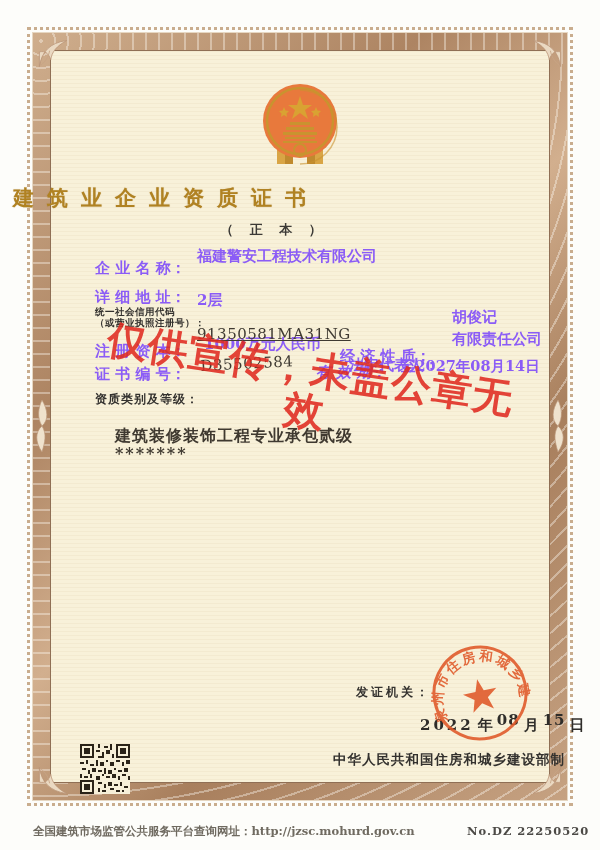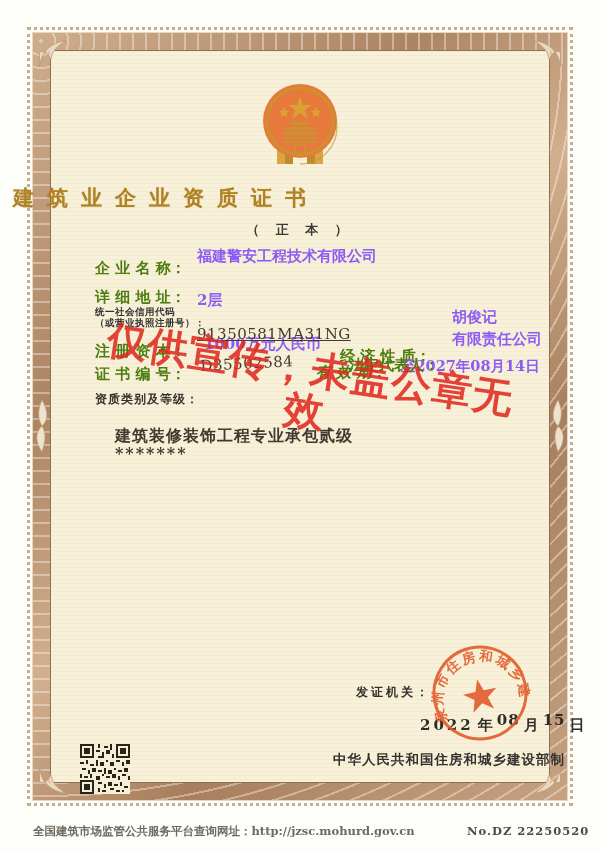--- a/index.html
+++ b/index.html
@@ -26,22 +26,22 @@
   .c-tl{left:36px;top:36px;}
   .c-tr{right:36px;top:36px;transform:scaleX(-1);}
   .c-bl{left:36px;bottom:52px;transform:scaleY(-1);}
   .c-br{right:36px;bottom:52px;transform:scale(-1,-1);}
   .mid-orn{position:absolute;width:22px;height:56px;}
   .m-l{left:31px;top:398px;}
   .m-r{right:31px;top:398px;transform:scaleX(-1);}
   .abs{position:absolute;}
   .title{left:0;top:184px;width:552px;text-align:left;font-size:21px;font-weight:bold;
     color:#b08222;letter-spacing:13px;text-indent:13px;text-shadow:0 0 1px rgba(150,100,20,.4);}
-  .subtitle{left:0;top:221px;width:600px;text-align:center;font-size:13px;color:#3c3a36;letter-spacing:6px;font-weight:bold;}
-  .lbl{font-weight:bold;color:#4d7c0f;font-size:15px;white-space:nowrap;}
+  .subtitle{left:0;top:221px;width:548px;text-align:center;font-size:13px;color:#3c3a36;letter-spacing:6px;font-weight:bold;}
+  .lbl{font-weight:bold;color:#8b5cf6;font-size:15px;white-space:nowrap;}
   .lbl-sm{font-weight:bold;color:#33312e;font-size:9.5px;white-space:nowrap;letter-spacing:.5px;}
   .val{color:#8b5cf6;font-size:15px;white-space:nowrap;font-weight:bold;}
   .val-num{color:#3f3a32;font-size:15px;white-space:nowrap;letter-spacing:.5px;}
   .cat-lbl{font-weight:bold;color:#33312e;font-size:12px;letter-spacing:1px;white-space:nowrap;}
   .cat-item{color:#3f3930;font-size:16px;font-weight:bold;white-space:nowrap;letter-spacing:1px;}
   .watermark{left:98px;top:316px;width:436px;text-align:center;font-size:40px;line-height:1.05;
     font-weight:bold;color:rgba(223,42,32,.88);transform:rotate(8.5deg);transform-origin:left top;
     font-family:"DejaVu Sans","Liberation Sans",sans-serif;z-index:30;letter-spacing:1px;}
   .issuer{left:356px;top:684px;font-size:12px;font-weight:bold;color:#33312e;letter-spacing:3px;white-space:nowrap;}
   .seal{left:430px;top:643px;width:100px;height:100px;opacity:.88;transform:rotate(-12deg);z-index:20;}

